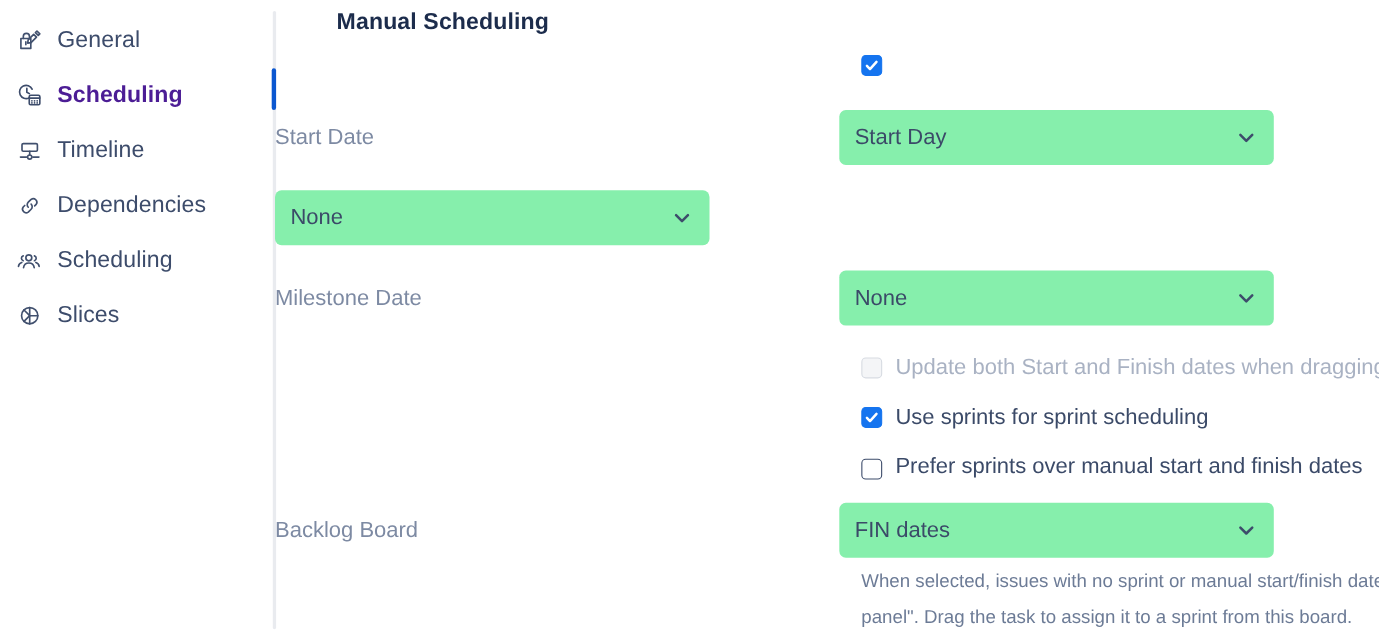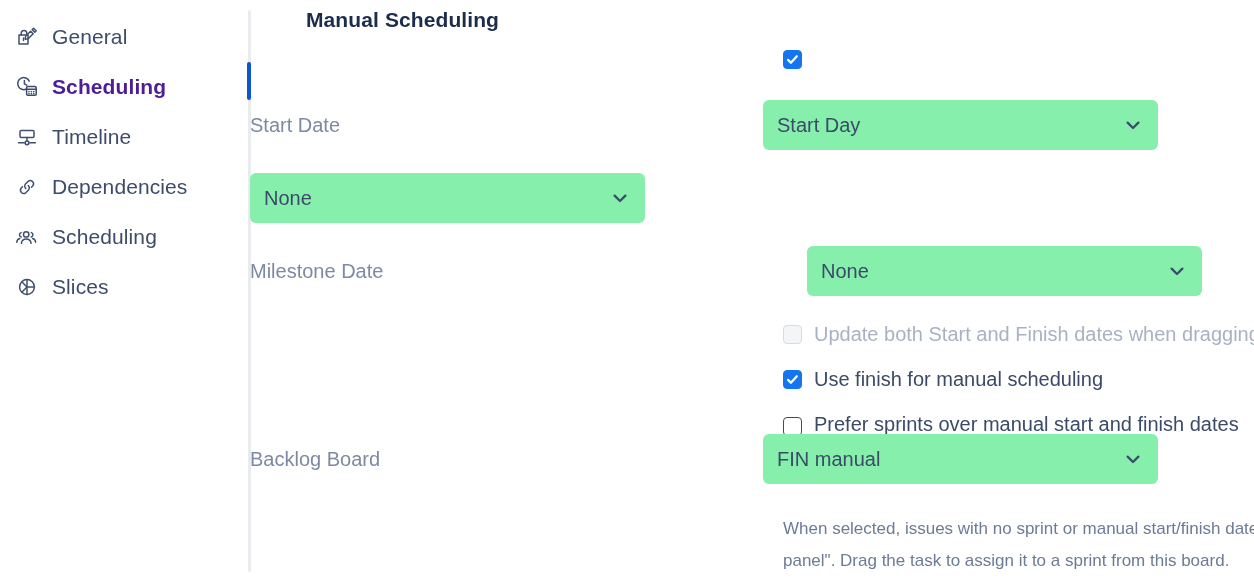--- a/index.html
+++ b/index.html
@@ -314,21 +314,21 @@
         <div class="select">
           <span class="select-value">None</span>
           <span class="chev">
             <svg width="20" height="20" viewBox="0 0 20 20" fill="none" stroke="currentColor" stroke-width="2.3" stroke-linecap="round" stroke-linejoin="round">
               <path d="M4.6 7.6L10 13l5.4-5.4"></path>
             </svg>
           </span>
         </div>
       </div>
 
-      <div class="row" style="top:246px;gap:44px;">
+      <div class="row" style="top:246px;">
         <div class="row-label">Milestone Date</div>
         <div class="select">
           <span class="select-value">None</span>
           <span class="chev">
             <svg width="20" height="20" viewBox="0 0 20 20" fill="none" stroke="currentColor" stroke-width="2.3" stroke-linecap="round" stroke-linejoin="round">
               <path d="M4.6 7.6L10 13l5.4-5.4"></path>
             </svg>
           </span>
         </div>
       </div>
@@ -337,32 +337,32 @@
         <span class="cb disabled"></span>
         <span class="check-label">Update both Start and Finish dates when dragging items</span>
       </div>
 
       <div class="check-row" style="top:368px;">
         <span class="cb checked">
           <svg width="15" height="15" viewBox="0 0 16 16" fill="none" stroke="#ffffff" stroke-width="2.4" stroke-linecap="round" stroke-linejoin="round">
             <path d="M3.3 8.4l3 3.1 6.3-7"></path>
           </svg>
         </span>
-        <span class="check-label">Use finish for manual scheduling</span>
+        <span class="check-label">Use sprints for sprint scheduling</span>
       </div>
 
       <div class="check-row" style="top:413px;align-items:flex-end;">
         <span class="cb unchecked"></span>
         <span class="check-label">Prefer sprints over manual start and finish dates</span>
       </div>
 
-      <div class="row" style="top:434px;">
+      <div class="row" style="top:457px;">
         <div class="row-label">Backlog Board</div>
         <div class="select">
-          <span class="select-value">FIN manual</span>
+          <span class="select-value">FIN dates</span>
           <span class="chev">
             <svg width="20" height="20" viewBox="0 0 20 20" fill="none" stroke="currentColor" stroke-width="2.3" stroke-linecap="round" stroke-linejoin="round">
               <path d="M4.6 7.6L10 13l5.4-5.4"></path>
             </svg>
           </span>
         </div>
       </div>
 
       <div class="helper">When selected, issues with no sprint or manual start/finish dates will be placed in the "Backlog panel". Drag the task to assign it to a sprint from this board.</div>
 

